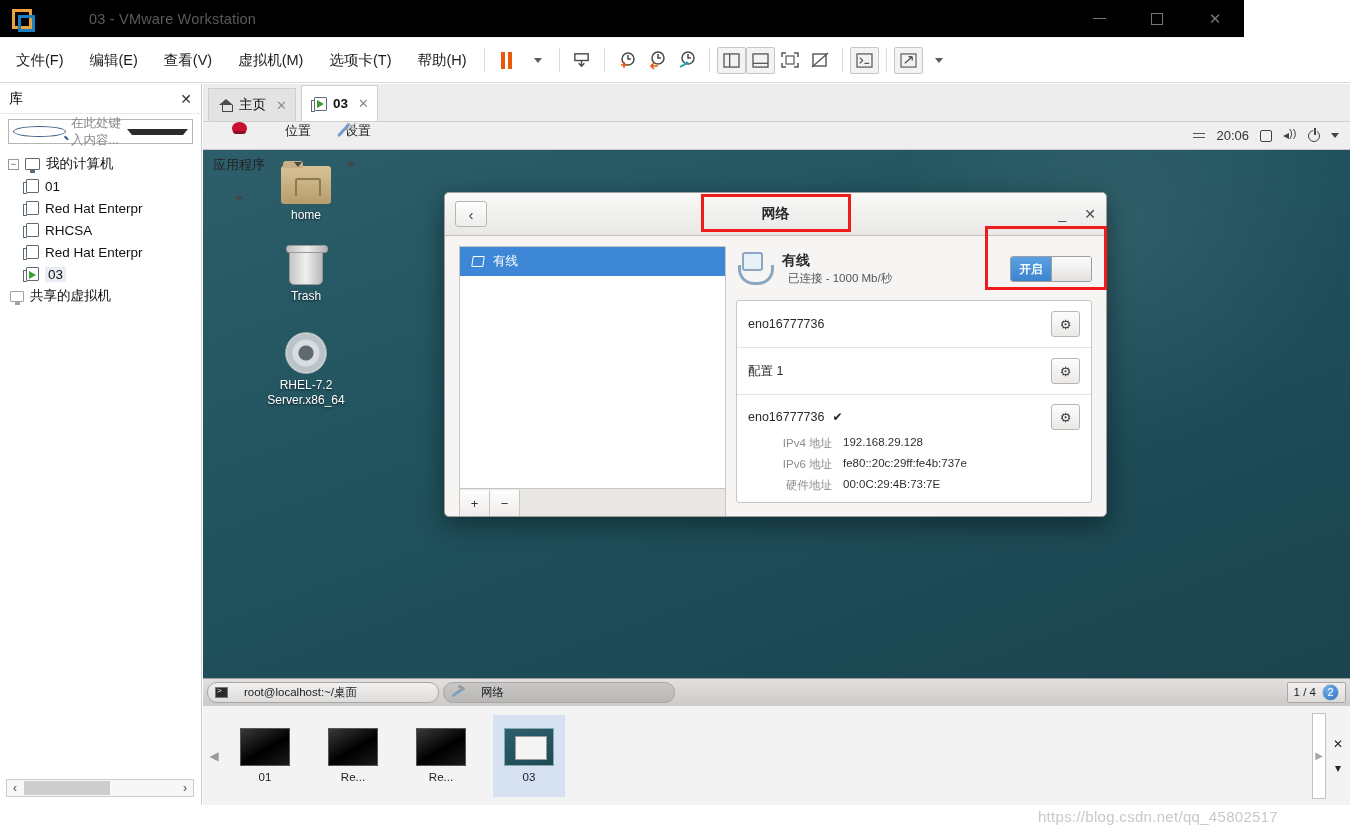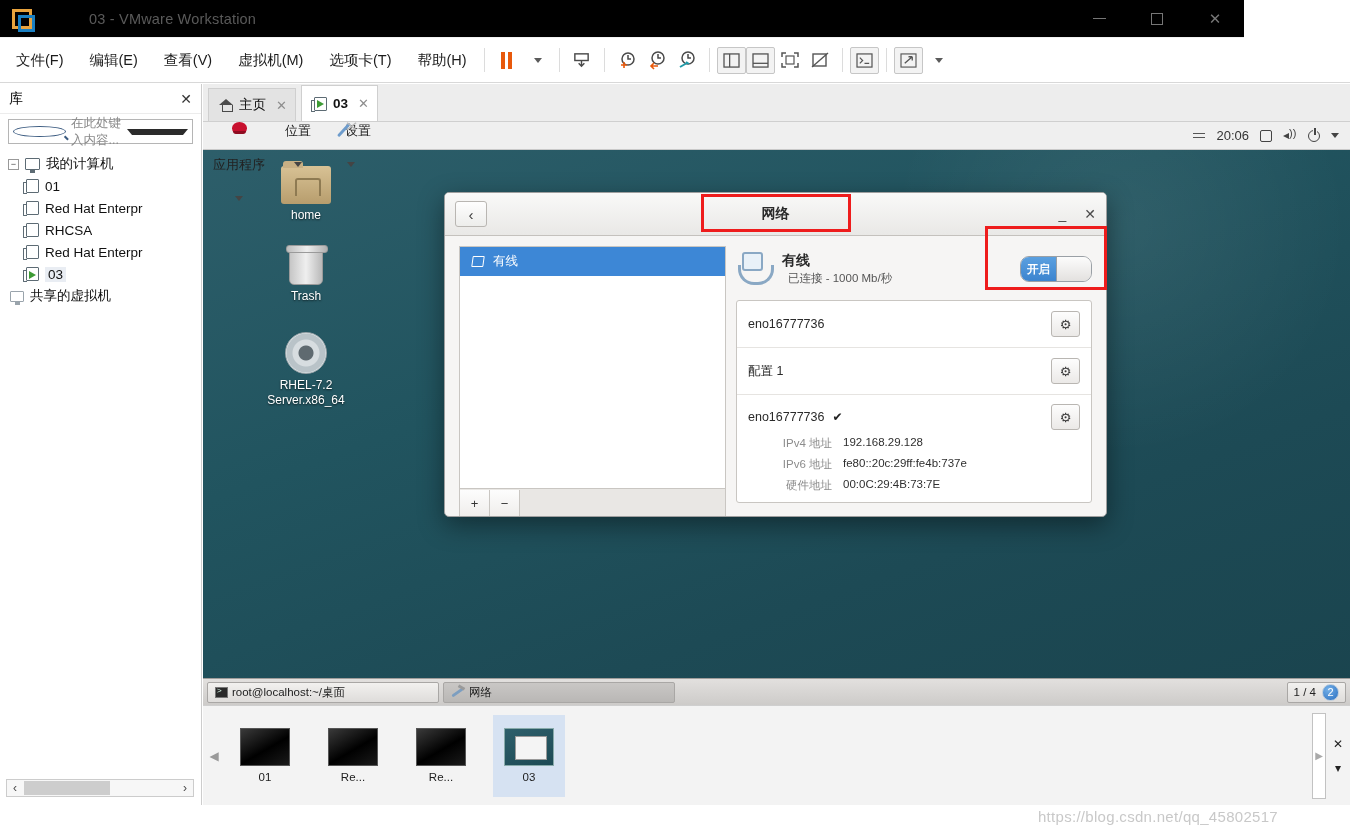--- a/index.html
+++ b/index.html
@@ -221,21 +221,21 @@
     content: ""; position: absolute; left: 6px; top: 0; width: 17px; height: 15px;
     border: 2px solid #8aa8c4; border-radius: 3px; background: #e9f1f8;
   }
   .plug::after {
     content: ""; position: absolute; left: 2px; top: 13px; width: 30px; height: 17px;
     border: 3px solid #8aa8c4; border-top: none; border-radius: 0 0 16px 16px;
   }
   .conn-t1 { font-size: 14px; font-weight: bold; color: #2a2a2a; }
   .conn-t2 { font-size: 11.5px; color: #555; margin-top: 1px; margin-left: 6px; }
   .toggle {
-    margin-left: auto; width: 72px; height: 26px; border: 1px solid #9aa0a6; border-radius: 9px;
+    margin-left: auto; width: 82px; height: 26px; border: 1px solid #9aa0a6; border-radius: 3px;
     display: flex; overflow: hidden; background: #eceae8;
   }
   .toggle .on {
     width: 41px; background: linear-gradient(#5ba0e0,#3b84cf); color: #fff; font-size: 11.5px; font-weight: bold;
     display: flex; align-items: center; justify-content: center;
   }
   .toggle .knob { width: 41px; background: linear-gradient(#fcfcfc,#e3e1df); border-left: 1px solid #9aa0a6;}
   .card { border: 1px solid #c9c6c2; background: #fff; border-radius: 3px; margin-top: 8px; }
   .crow { height: 47px; display: flex; align-items: center; padding: 0 11px; border-bottom: 1px solid #e6e4e1; }
   .crow:last-child { border-bottom: none; }
@@ -256,22 +256,22 @@
   
   .annot { position: absolute; border: 3px solid #ee1c1c; z-index: 20; pointer-events: none; }
 
   
   .vmtask {
     position: absolute; left: 0; bottom: 0; width: 1147px; height: 27px;
     background: linear-gradient(#e2e0de,#cdcbc9); border-top: 1px solid #9f9d9b;
     display: flex; align-items: center; padding: 0 4px; gap: 4px; z-index: 6;
   }
   .tkitem {
-    width: 232px; height: 21px; border: 1px solid #a9a7a5; border-radius: 2px;
-    background: linear-gradient(#f2f1ef,#dedcda); display: flex; align-items: center; gap: 4px;
+    width: 232px; height: 21px; border: 1px solid #a9a7a5; border-radius: 10px;
+    background: linear-gradient(#f2f1ef,#dedcda); display: flex; align-items: center; gap: 16px;
     padding: 0 7px; font-size: 11.5px; color: #1c1c1c;
   }
   .tkitem.dark { background: linear-gradient(#c9c7c5,#b9b7b5); }
   .term-ic { width: 13px; height: 11px; background: #2a2a2a; border: 1px solid #777; flex: none; position: relative; }
   .term-ic::after { content: ">"; position: absolute; left: 1px; top: -2px; font-size: 8px; color: #dfe; }
   .net-ic { width: 14px; height: 12px; flex: none; position: relative; }
   .net-ic::before { content: ""; position: absolute; left: 0; top: 5px; width: 13px; height: 3px; background: #7c9ec0; transform: rotate(-35deg); border-radius: 2px;}
   .net-ic::after { content: ""; position: absolute; left: 7px; top: 0; width: 7px; height: 3px; background: #9a9a9a; transform: rotate(30deg);}
   .wsind {
     margin-left: auto; height: 21px; border: 1px solid #a9a7a5; border-radius: 2px;

